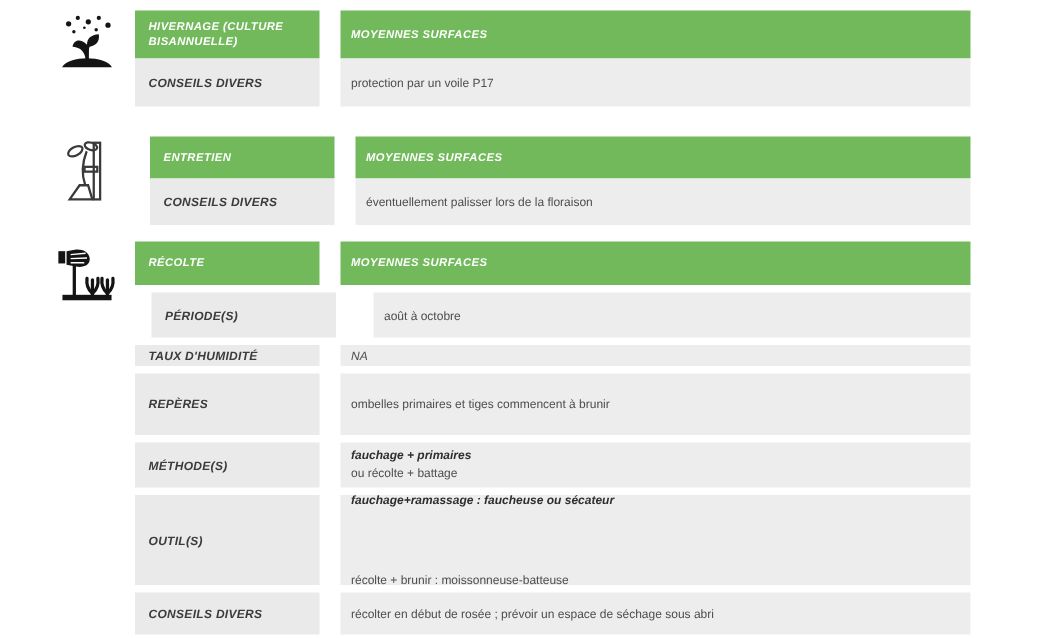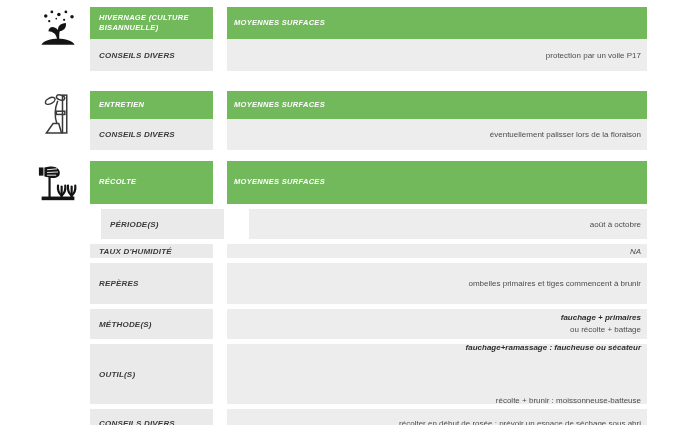--- a/index.html
+++ b/index.html
@@ -8,21 +8,21 @@
     width:700px;height:425px;
     background:#fff;
     font-family:"Liberation Sans", sans-serif;
     overflow:hidden;
     box-sizing:border-box;
     border-radius:21px;
   }
   *{box-sizing:border-box;}
   .section{display:flex;width:647px;}
   .s1{margin-top:7px;}
-  .s2{margin-top:20px;}
+  .s2{margin-top:20px;gap:10px;}
   .s3{margin-top:11px;}
   .icon-col{flex:0 0 90px;display:flex;align-items:flex-start;justify-content:flex-start;padding-left:37px;padding-top:1px;}
   .icon{display:block;line-height:0;}
   .tbl{flex:1;display:flex;flex-direction:column;}
   .row{display:flex;}
   .cell{overflow:hidden;}
   .lbl{
     flex:0 0 123px;margin-right:14px;background:var(--lbl-bg);
     display:flex;align-items:center;padding-left:9px;padding-right:4px;
     font-weight:bold;font-style:italic;font-size:8px;letter-spacing:.2px;
@@ -33,28 +33,28 @@
     display:flex;flex-direction:column;justify-content:center;
     padding-left:7px;padding-right:6px;
     font-size:8px;color:var(--val-text);
   }
   .hrow .cell{
     background:var(--green);color:#fff;font-weight:bold;font-style:italic;
     font-size:7.5px;letter-spacing:.3px;line-height:1.35;
   }
   .hrow .lbl{color:#fff;}
   .hrow .val{color:#fff;justify-content:center;}
-  .line{line-height:11px;text-align:right;}
+  .line{line-height:11px;}
   .line.b{font-weight:bold;font-style:italic;color:var(--bold-text);}
   
   .s1 .hrow .cell{height:32px;}
   .s1 .r0 .cell{height:32px;}
   .s2 .hrow .cell{height:28px;}
   .s2 .r0 .cell{height:31px;}
-  .s3 .hrow .cell{height:43px;}
+  .s3 .hrow .cell{height:29px;}
   .s3 .drow{margin-top:5px;}
   .s3 .r0 .cell{height:30px;margin-left:11px;}
   .s3 .r1 .cell{height:14px;font-style:italic;}
   .s3 .r2 .cell{height:41px;}
   .s3 .r3 .cell{height:30px;}
   .s3 .r3 .line{line-height:12px;}
   .s3 .r4 .cell{height:60px;gap:36px;}
   .s3 .r4 .line{line-height:17px;}
   .s3 .r5 .cell{height:28px;}
 </style>

